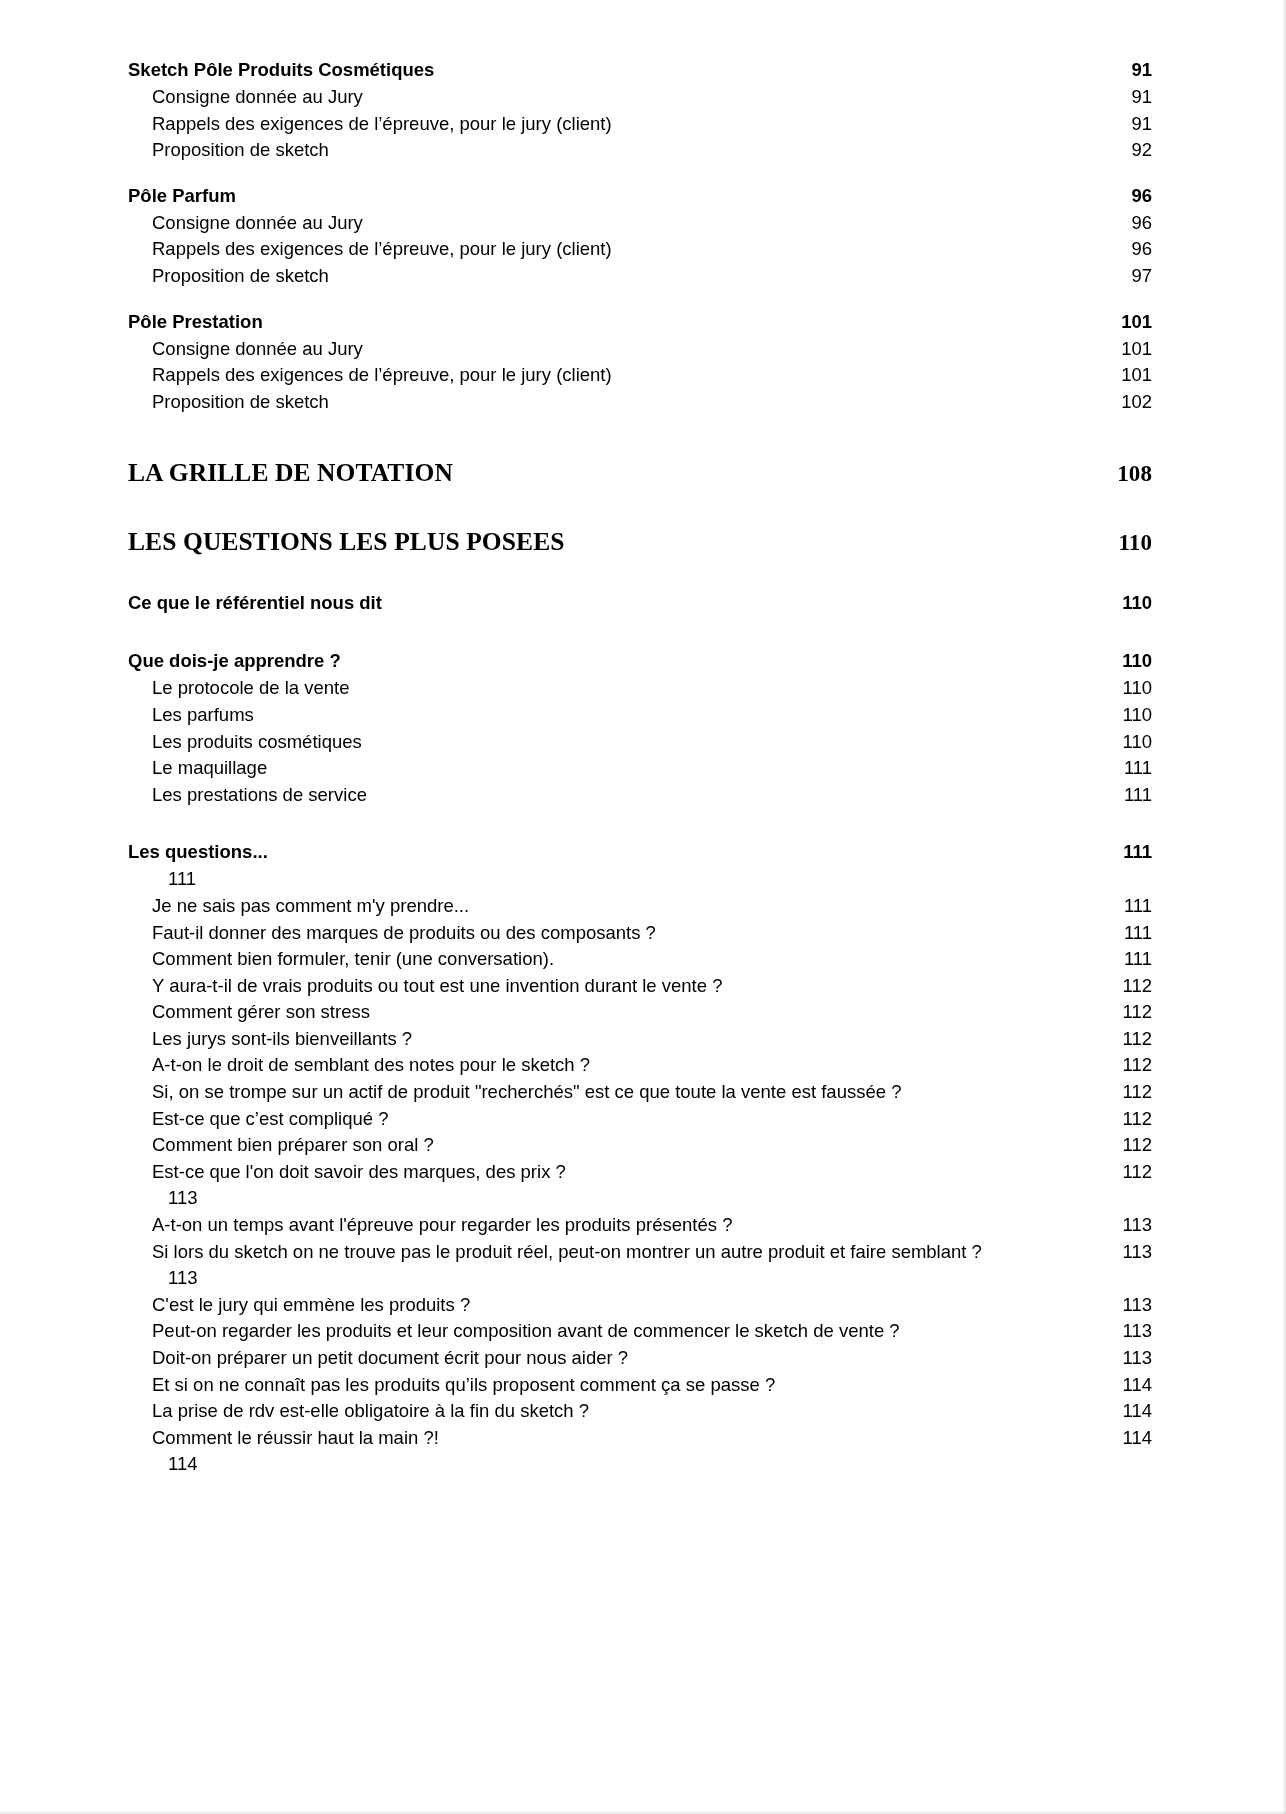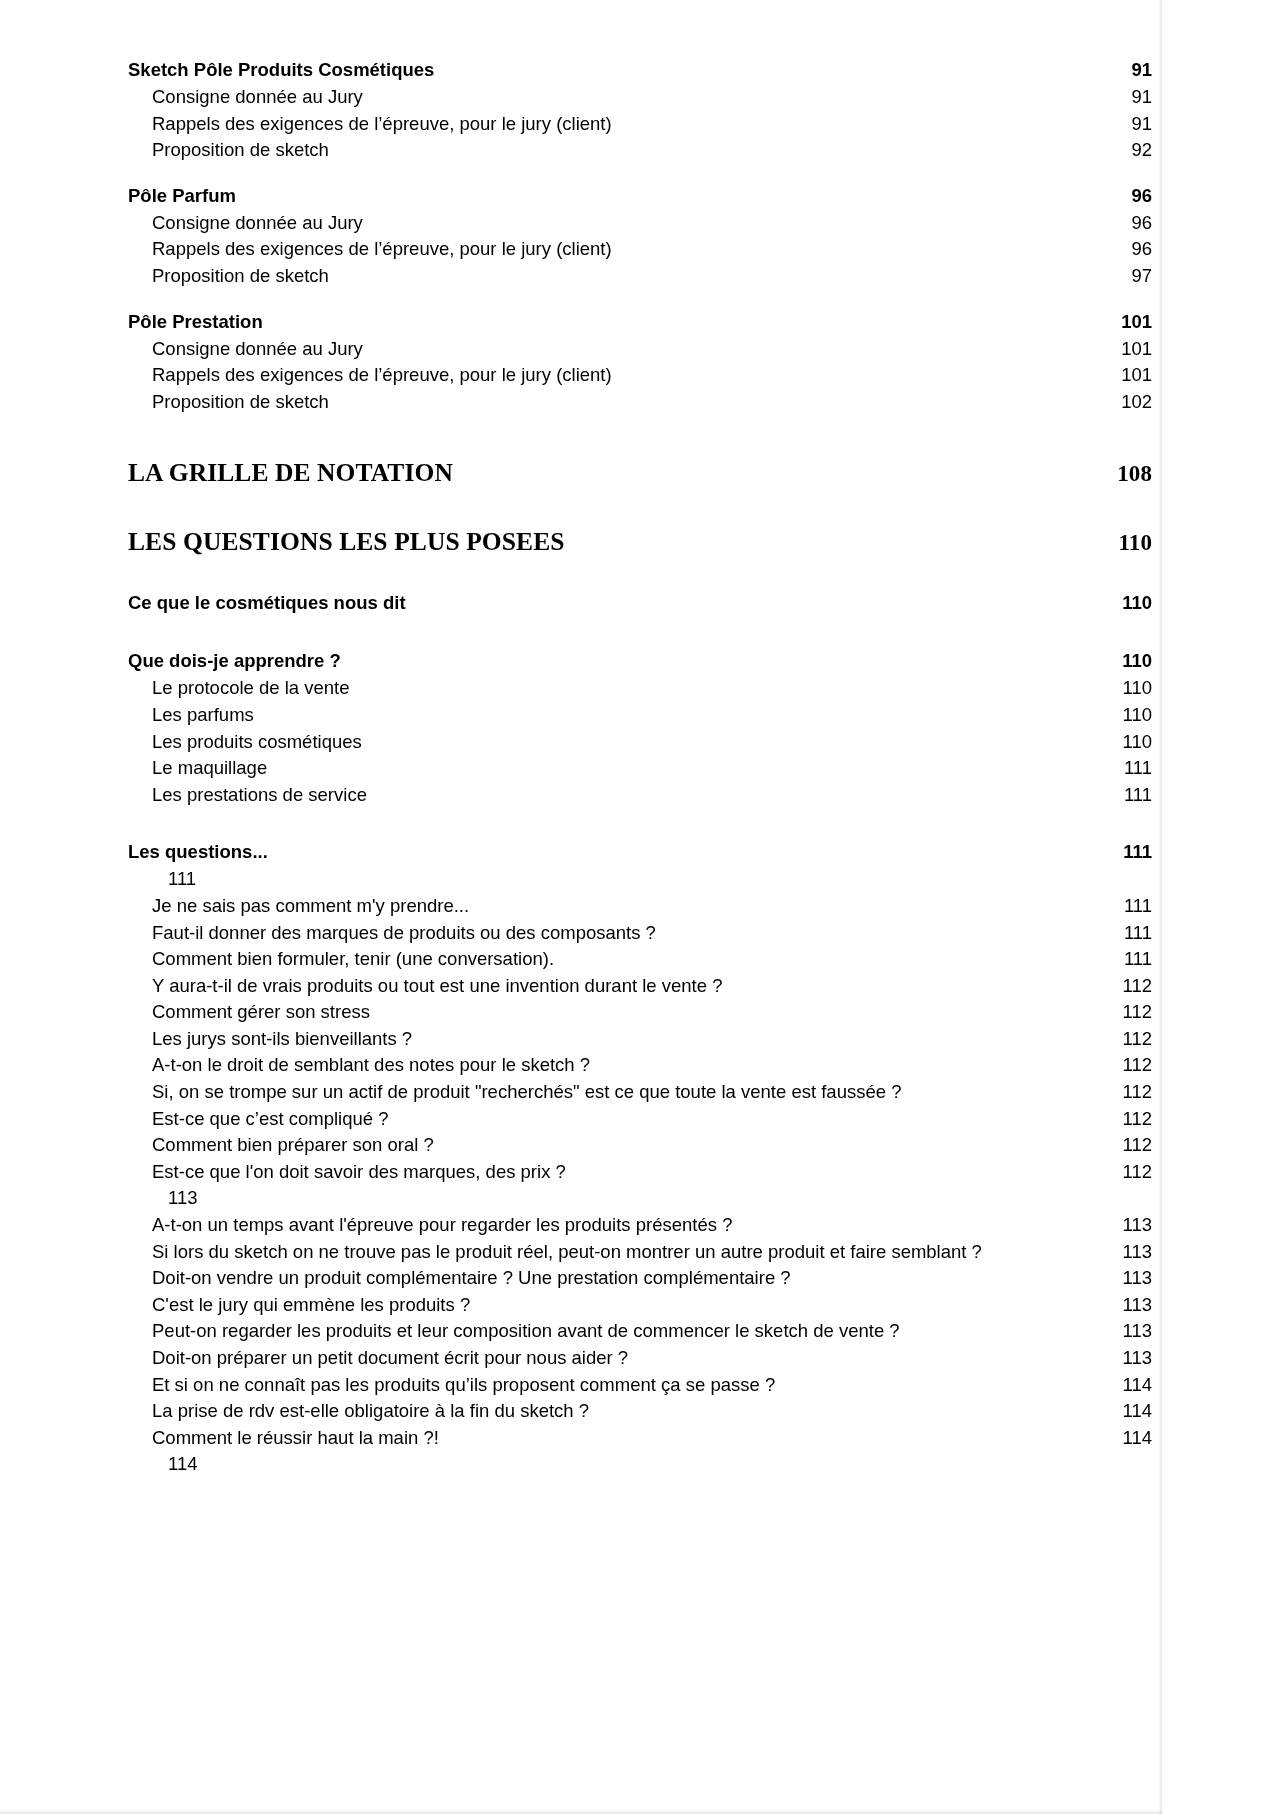--- a/index.html
+++ b/index.html
@@ -11,21 +11,21 @@
   body {
     width: 1286px;
     height: 1814px;
     font-family: "Liberation Sans", sans-serif;
     color: #000000;
     -webkit-font-smoothing: antialiased;
   }
 
   .page {
     position: relative;
-    width: 1162px;
+    width: 1286px;
     height: 1814px;
     background: #ffffff;
     box-sizing: border-box;
     padding: 0;
     overflow: hidden;
   }
 
   
   .page-edge-right {
     position: absolute;
@@ -166,21 +166,21 @@
         <span class="label">LA GRILLE DE NOTATION</span>
         <span class="num">108</span>
       </div>
       <div class="gap-xl"></div>
       <div class="row lvl0">
         <span class="label">LES QUESTIONS LES PLUS POSEES</span>
         <span class="num">110</span>
       </div>
       <div class="gap-md"></div>
       <div class="row lvl1">
-        <span class="label">Ce que le cosmétiques nous dit</span>
+        <span class="label">Ce que le référentiel nous dit</span>
         <span class="num">110</span>
       </div>
       <div class="gap-md"></div>
       <div class="row lvl1">
         <span class="label">Que dois-je apprendre ?</span>
         <span class="num">110</span>
       </div>
       <div class="row lvl2">
         <span class="label">Le protocole de la vente</span>
         <span class="num">110</span>
@@ -258,21 +258,20 @@
       </div>
       <div class="row lvl2">
         <span class="label">A-t-on un temps avant l'épreuve pour regarder les produits présentés ?</span>
         <span class="num">113</span>
       </div>
       <div class="row lvl2">
         <span class="label">Si lors du sketch on ne trouve pas le produit réel, peut-on montrer un autre produit et faire semblant ?</span>
         <span class="num">113</span>
       </div>
       <div class="row lvl2">
-        <span class="label">Doit-on vendre un produit complémentaire ? Une prestation complémentaire ?</span>
         <span class="num">113</span>
       </div>
       <div class="row lvl2">
         <span class="label">C'est le jury qui emmène les produits ?</span>
         <span class="num">113</span>
       </div>
       <div class="row lvl2">
         <span class="label">Peut-on regarder les produits et leur composition avant de commencer le sketch de vente ?</span>
         <span class="num">113</span>
       </div>

